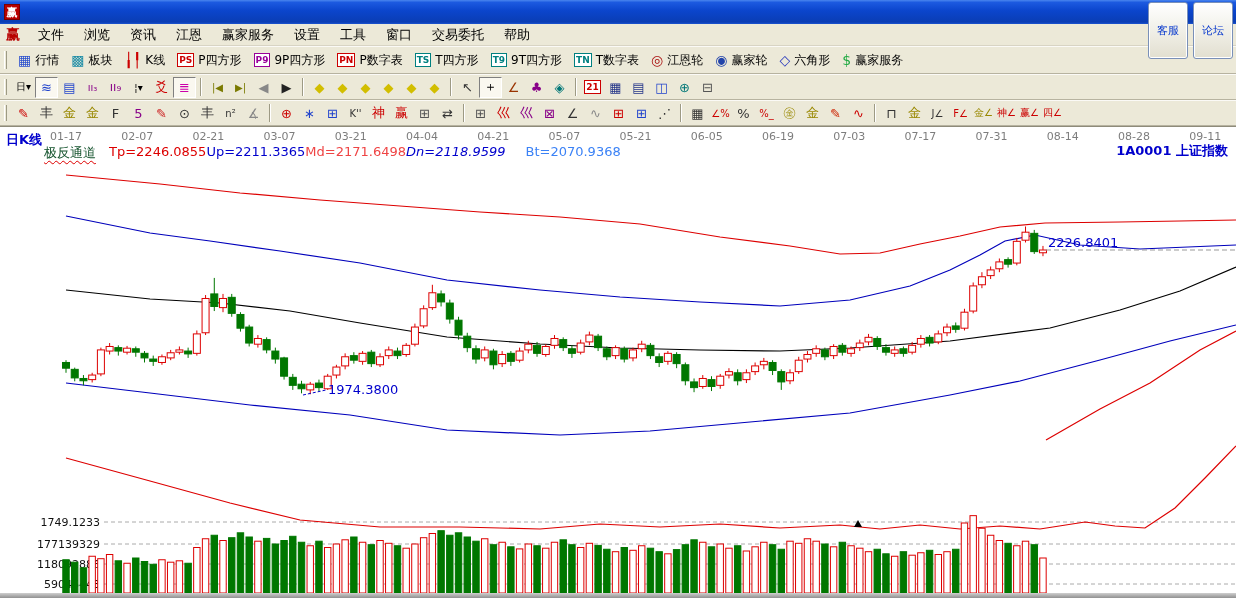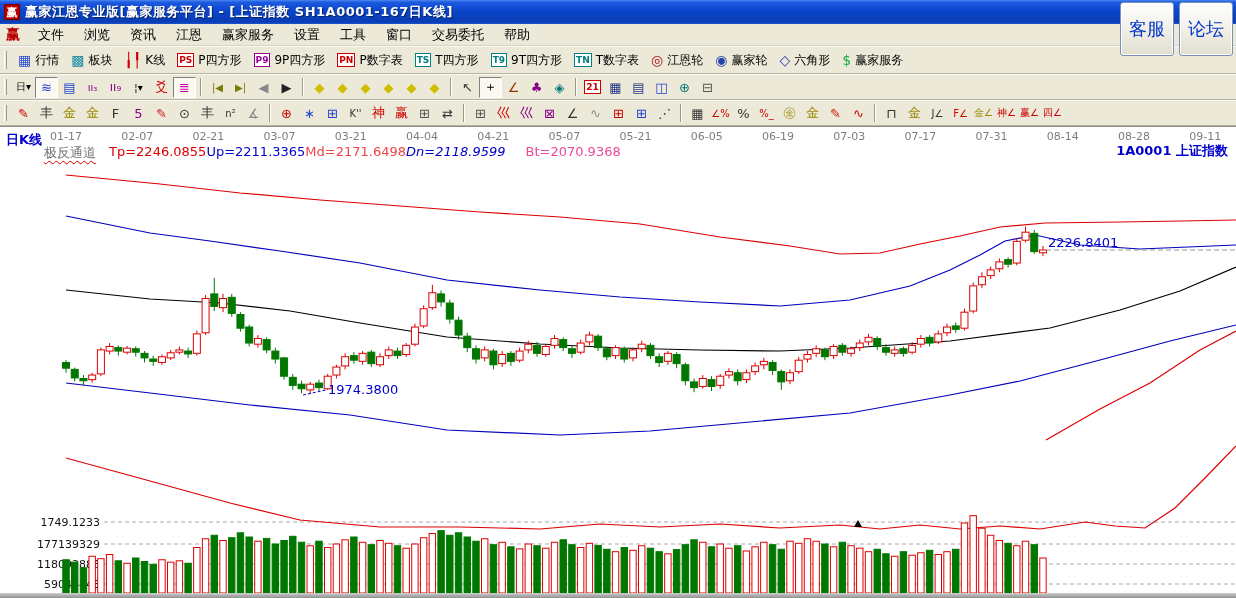--- a/index.html
+++ b/index.html
@@ -8,21 +8,21 @@
 
   
   .titlebar { height:24px; background:linear-gradient(180deg,#4a86ee 0%,#1c5ae0 10%,#0b45cc 45%,#0a3db4 92%,#1c54d0 100%);
     display:flex; align-items:center; padding:0 4px; position:relative; }
   .app-logo { width:16px; height:16px; background:#b80000; color:#fff; font-size:11px; font-weight:bold;
     display:flex; align-items:center; justify-content:center; margin-right:5px; border:1px solid #7a0000; }
   .title-text { color:#fff; font-weight:bold; font-size:13px; letter-spacing:0.5px;
     text-shadow:1px 1px 1px rgba(0,0,0,0.5); white-space:nowrap; }
   .titlebar-right { position:absolute; right:3px; top:2px; display:flex; }
   .tb-btn { background:linear-gradient(180deg,#ffffff,#f2f1ea 45%,#e2dfd0); border:1px solid #7a90b8; border-radius:3px;
-    color:#0033cc; font-size:18px; padding:14px 8px; margin-left:5px; cursor:pointer; box-shadow:inset 0 0 0 1px #fff; }
+    color:#0033cc; font-size:11px; padding:20px 8px; margin-left:5px; cursor:pointer; box-shadow:inset 0 0 0 1px #fff; }
 
   
   .menubar { height:22px; background:#ece9d8; display:flex; align-items:center; padding:0 4px;
     border-bottom:1px solid #d8d4c4; }
   .menu-logo { color:#b80000; font-weight:bold; font-size:14px; margin:0 8px 0 2px; }
   .menu-item { padding:2px 10px; color:#000; font-size:13px; cursor:default; }
 
   
   .toolbar { background:#ece9d8; display:flex; align-items:center; border-top:1px solid #fbfaf6;
     border-bottom:1px solid #b7b3a0; padding:0 2px; }
@@ -37,31 +37,30 @@
     display:flex; align-items:center; justify-content:center; background:#fff; padding:0 1px; }
   .btn22 { width:23px; height:21px; display:flex; align-items:center; justify-content:center;
     font-size:13px; border:1px solid transparent; cursor:default; }
   .btn22.pressed { border:1px solid; border-color:#808080 #fff #fff #808080; background:#faf8f0; }
 
   
   .chart-area { position:relative; height:474px; background:#fff; border-top:1px solid #8e8b7a; }
   .chart-area svg { position:absolute; left:0; top:0; }
   .pane-label { position:absolute; left:6px; top:4px; color:#0000cc; font-size:13px; font-weight:bold; }
   .info-row { position:absolute; left:44px; top:17px; display:flex; gap:13px; font-size:13px; white-space:nowrap; }
-  .channel-name { color:#737373; text-decoration:underline wavy #dd0000 1px; text-underline-offset:3px; }
+  .channel-name { color:#14532d; text-decoration:underline wavy #dd0000 1px; text-underline-offset:3px; }
   .symbol-label { position:absolute; right:8px; top:15px; color:#0000cc; font-size:13px; font-weight:bold; }
   .bottom-bar { position:absolute; left:0; bottom:0; width:100%; height:7px;
     background:linear-gradient(180deg,#cfcfcf,#9a9a9a 60%,#7e7e7e); }
 </style>
 </head>
 <body>
 
 <div class="titlebar">
   <div class="app-logo">赢</div>
-  <div class="title-text">赢家江恩专业版[赢家服务平台] - [上证指数  SH1A0001-167日K线]</div>
   <div class="titlebar-right">
       <button class="tb-btn">客服</button>
       <button class="tb-btn">论坛</button>
     </div>
 </div>
 
 <div class="menubar">
   <span class="menu-logo">赢</span>
   <span id="menu-items"><span class="menu-item">文件</span><span class="menu-item">浏览</span><span class="menu-item">资讯</span><span class="menu-item">江恩</span><span class="menu-item">赢家服务</span><span class="menu-item">设置</span><span class="menu-item">工具</span><span class="menu-item">窗口</span><span class="menu-item">交易委托</span><span class="menu-item">帮助</span></span>
 </div>
@@ -734,18 +733,18 @@
       <polygon points="854,400 862,400 858,393" fill="#000"></polygon>
     </svg>
   <div class="pane-label">日K线</div>
   <div class="info-row">
     <span class="channel-name">极反通道</span>
     <span id="channel-values" style="display: inline-flex; ">
         <span style="color: rgb(221, 0, 0);">Tp=2246.0855</span>
         <span style="color: rgb(0, 0, 204);">Up=2211.3365</span>
         <span style="color: #ef4444;">Md=2171.6498</span>
         <span style="color: rgb(0, 0, 204); font-style: italic;">Dn=2118.9599</span>
-        <span style="color: #ec4899; padding-left: 20px;">Bt=2070.9368</span>
+        <span style="color: #3b82f6; padding-left: 20px;">Bt=2070.9368</span>
       </span>
   </div>
   <div class="symbol-label">1A0001  上证指数</div>
   <div class="bottom-bar"></div>
 </div>
 
 </body></html>

